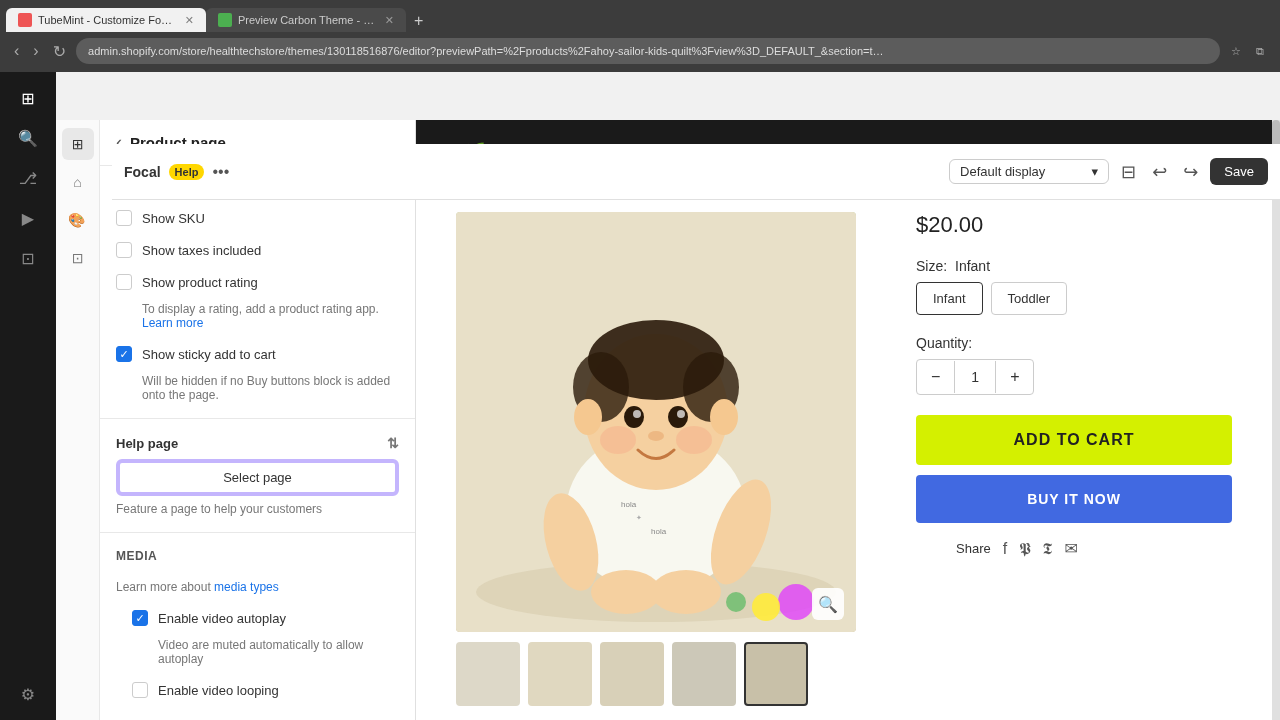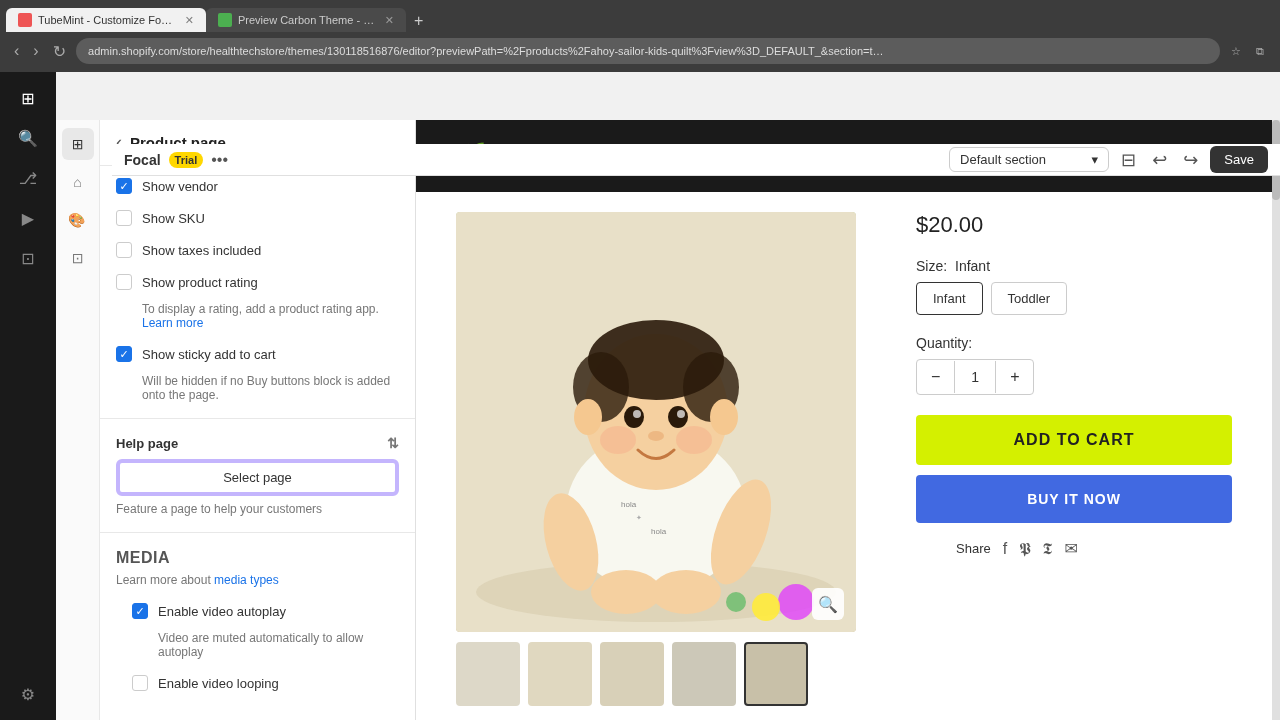--- a/index.html
+++ b/index.html
@@ -25,21 +25,21 @@
 
     
     .chrome-sidebar { width: 56px; background: #1a1a1a; display: flex; flex-direction: column; align-items: center; padding: 8px 0; gap: 4px; flex-shrink: 0; }
     .chrome-sidebar-icon { width: 36px; height: 36px; border-radius: 6px; display: flex; align-items: center; justify-content: center; color: #888; font-size: 16px; cursor: pointer; }
     .chrome-sidebar-icon.active { color: #fff; }
 
     
     .editor-layout { display: flex; flex: 1; overflow: hidden; }
 
     
-    .editor-header { height: 32px; background: #fff; border-bottom: 1px solid #e0e0e0; display: flex; align-items: center; padding: 0 12px; gap: 8px; position: absolute; top: 72px; left: 56px; right: 0; z-index: 10; }
+    .editor-header { height: 56px; background: #fff; border-bottom: 1px solid #e0e0e0; display: flex; align-items: center; padding: 0 12px; gap: 8px; position: absolute; top: 72px; left: 56px; right: 0; z-index: 10; }
     .trial-badge { background: #ffd700; color: #333; font-size: 11px; padding: 2px 6px; border-radius: 10px; font-weight: 600; }
     .more-btn { background: none; border: none; font-size: 16px; color: #555; cursor: pointer; }
     .header-spacer { flex: 1; }
     .product-selector { display: flex; align-items: center; gap: 6px; border: 1px solid #ccc; border-radius: 6px; padding: 4px 10px; font-size: 13px; color: #333; cursor: pointer; background: #fff; min-width: 160px; justify-content: space-between; }
     .header-actions { display: flex; align-items: center; gap: 8px; }
     .header-icon-btn { background: none; border: none; color: #555; font-size: 18px; cursor: pointer; padding: 4px; }
     .save-btn { background: #333; color: #fff; border: none; border-radius: 6px; padding: 6px 14px; font-size: 13px; cursor: pointer; font-weight: 500; }
 
     
     .editor-body { display: flex; flex: 1; margin-top: 48px; }
@@ -68,21 +68,21 @@
 
     .section-divider { height: 1px; background: #e8e8e8; margin: 4px 0; }
 
     .help-section { padding: 12px 16px; }
     .help-title { font-size: 13px; font-weight: 600; color: #333; display: flex; align-items: center; justify-content: space-between; margin-bottom: 8px; }
     .help-icon { color: #777; font-size: 14px; }
     .select-page-btn { width: 100%; border: 4px solid #c4b5fd; border-radius: 6px; padding: 7px 12px; font-size: 13px; color: #333; background: #fff; cursor: pointer; text-align: center; }
     .help-desc { font-size: 12px; color: #777; margin-top: 6px; }
 
     .media-section { padding: 12px 16px; }
-    .media-title { font-size: 16px; font-weight: 700; color: #555; text-transform: uppercase; letter-spacing: 0.5px; margin-bottom: 6px; }
+    .media-title { font-size: 12px; font-weight: 700; color: #555; text-transform: uppercase; letter-spacing: 0.5px; margin-bottom: 17px; }
     .media-learn { font-size: 12px; color: #777; margin-bottom: 8px; }
     .media-learn a { color: #1a73e8; }
 
     
     .preview-area { flex: 1; overflow: hidden; background: #e8e8e8; position: relative; }
     .preview-scroll { height: 100%; overflow-y: auto; background: #fff; }
 
     
     .store-header { background: #1a1a1a; color: #fff; padding: 0 40px; height: 72px; display: flex; align-items: center; gap: 0; }
     .store-logo { margin-right: 40px; }
@@ -175,26 +175,26 @@
     <div class="chrome-sidebar-icon">⊡</div>
     <div style="flex:1;"></div>
     <div class="chrome-sidebar-icon">⚙</div>
   </div>
 
   <div class="editor-layout" style="flex-direction:column; position:relative;">
 
     <div class="editor-header">
       <div style="display:flex;align-items:center;gap:8px;">
         <span style="font-size:14px;font-weight:600;color:#333;">Focal</span>
-        <span class="trial-badge">Trial</span>
+        <span class="trial-badge">Help</span>
         <button class="more-btn">•••</button>
       </div>
       <div class="header-spacer"></div>
       <div class="product-selector">
-        <span>Default section</span>
+        <span>Default display</span>
         <span>▾</span>
       </div>
       <div class="header-actions">
         <button class="header-icon-btn">⊟</button>
         <button class="header-icon-btn">↩</button>
         <button class="header-icon-btn">↪</button>
         <button class="save-btn">Save</button>
       </div>
     </div>
 

